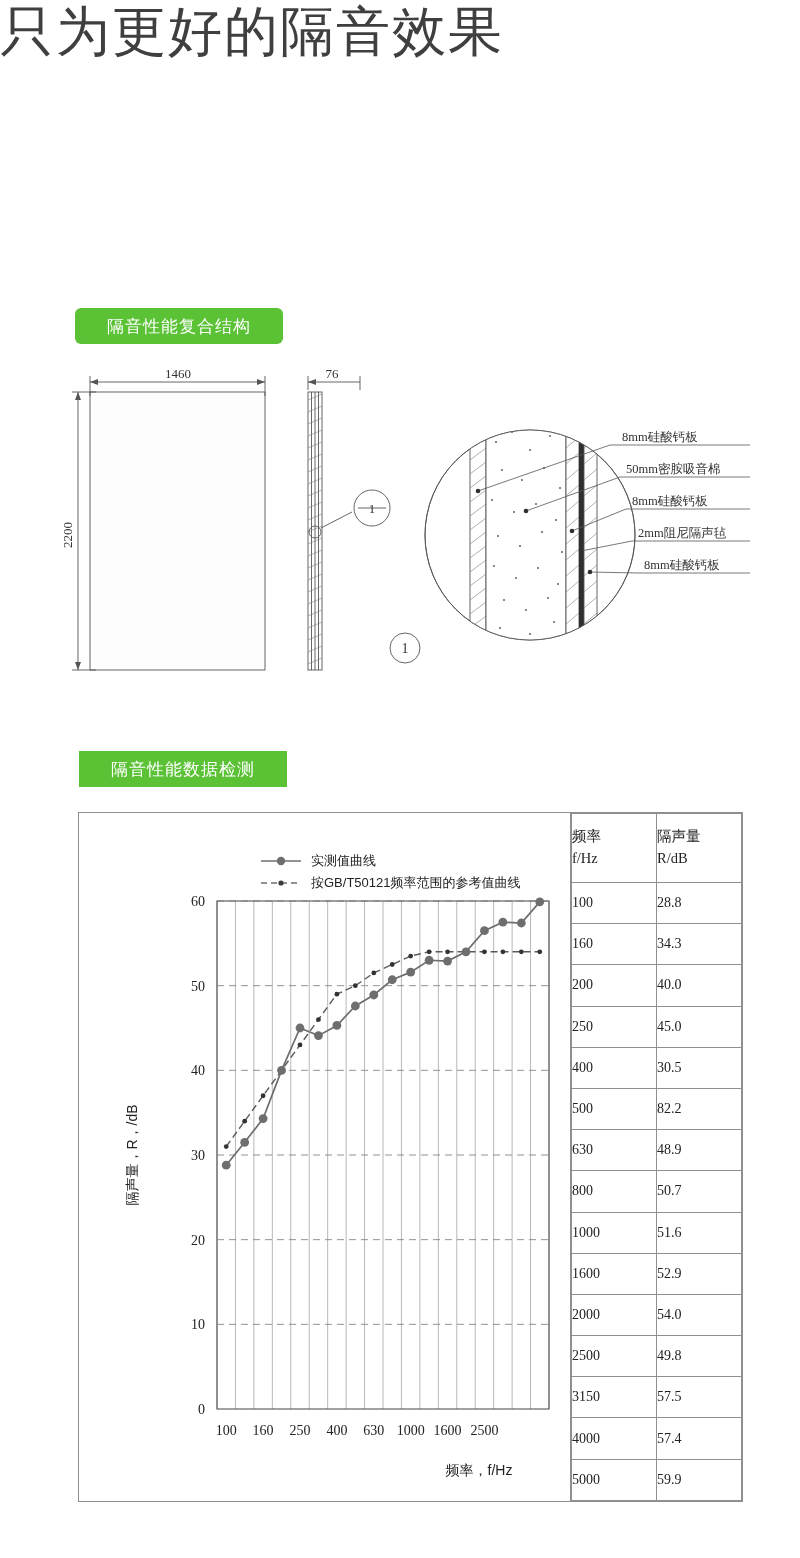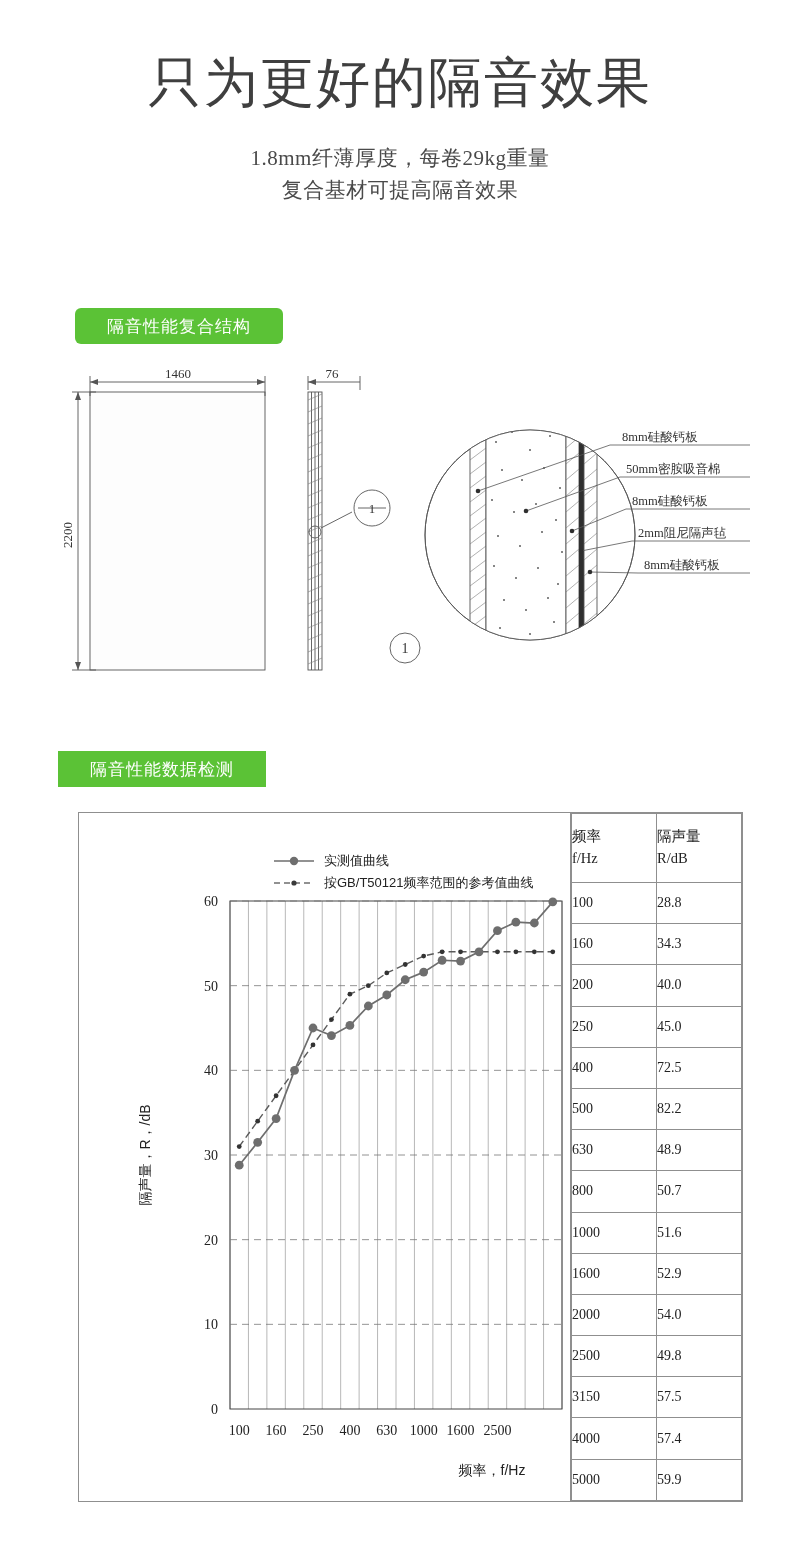--- a/index.html
+++ b/index.html
@@ -16,23 +16,21 @@
     overflow: hidden;
   }
   .page {
     width: 800px;
     height: 1558px;
     position: relative;
   }
 
   
   .hero {
-    padding-top: 52px;
-    text-align: center;
-    font-family: Liberation Serif, serif;
+    text-align: left;
   }
   .hero-title {
     font-size: 54px;
     line-height: 1.18;
     font-weight: normal;
     color: #3f3f3f;
     letter-spacing: 2px;
     margin: 0;
   }
   .hero-sub {
@@ -51,21 +49,21 @@
     font-size: 17px;
     letter-spacing: 1px;
     display: flex;
     align-items: center;
     justify-content: center;
   }
   #tag-structure {
     left: 75px; top: 308px; width: 208px; height: 36px; border-radius: 6px;
   }
   #tag-data {
-    left: 58px; top: 751px; width: 208px; height: 36px;
+    left: 79px; top: 751px; width: 208px; height: 36px;
   }
 
   
   .drawing {
     position: absolute;
     left: 60px;
     top: 360px;
     width: 690px;
     height: 340px;
   }
@@ -77,21 +75,21 @@
     left: 78px;
     top: 812px;
     width: 665px;
     height: 690px;
     border: 1px solid #8f8f8f;
     box-sizing: border-box;
     background: #fff;
   }
   .chart-area {
     position: absolute;
-    left: 13px; top: 0;
+    left: 0; top: 0;
     width: 492px;
     height: 688px;
   }
   .chart-area svg { display: block; }
 
   
   .data-table {
     position: absolute;
     right: 0; top: 0;
     width: 172px;
@@ -119,24 +117,20 @@
   table.dt tr.group-start td { border-top: 1px solid #555; }
   .th-inner div { white-space: nowrap; }
 </style>
 </head>
 <body>
 
 <div class="page">
 
   <div class="hero">
     <h1 class="hero-title">只为更好的隔音效果</h1>
-    <div class="hero-sub">
-      <div>1.8mm纤薄厚度，每卷29kg重量</div>
-      <div>复合基材可提高隔音效果</div>
-    </div>
   </div>
 
   <div class="section-tag" id="tag-structure">隔音性能复合结构</div>
 
   <div class="drawing">
     <svg width="690" height="340" viewBox="0 0 690 340" xmlns="http://www.w3.org/2000/svg">
       <g stroke="#555" fill="none" stroke-width="0.9">
 
         <rect x="30" y="32" width="175" height="278" fill="#fdfdfd"></rect>
 
@@ -454,21 +448,21 @@
             <tr class="group-start">
               <td>200</td>
               <td>40.0</td>
             </tr>
             <tr>
               <td>250</td>
               <td>45.0</td>
             </tr>
             <tr class="group-start">
               <td>400</td>
-              <td>72.5</td>
+              <td>30.5</td>
             </tr>
             <tr>
               <td>500</td>
               <td>82.2</td>
             </tr>
             <tr>
               <td>630</td>
               <td>48.9</td>
             </tr>
             <tr class="group-start">

